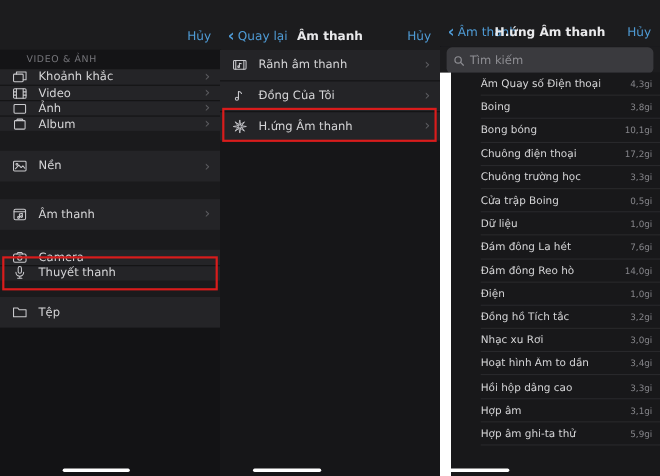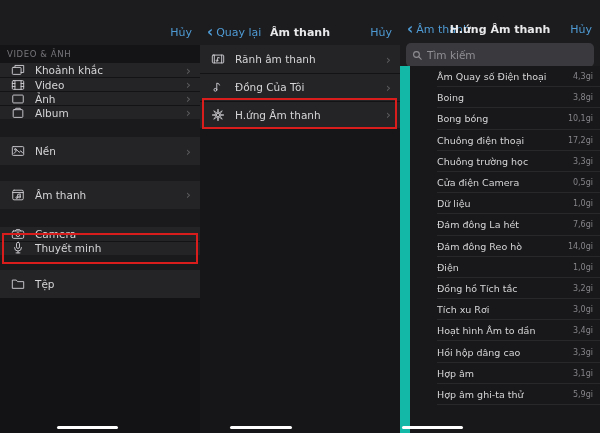--- a/index.html
+++ b/index.html
@@ -16,21 +16,21 @@
   #left-panel{left:0;background:#1a1a1c;}
   #middle-panel{left:200px;background:#161618;box-shadow:inset 1px 0 0 #000;}
   #right-panel{left:400px;background:#1c1c1e;box-shadow:inset 1px 0 0 #000;}
 
   .topbar{height:45px;position:relative;background:#1c1c1e;flex:none;}
   .cancel-btn{position:absolute;right:8px;bottom:6px;color:var(--blue);font-size:11px;cursor:pointer;}
   .back-btn{position:absolute;left:7px;bottom:6px;color:var(--blue);font-size:11px;display:flex;align-items:center;cursor:pointer;}
   .back-chev{font-size:15px;line-height:11px;margin-right:3px;font-weight:bold;}
   .nav-title{position:absolute;left:40px;right:40px;bottom:6px;text-align:center;color:#e9e9eb;font-size:11px;font-weight:bold;white-space:nowrap;}
 
-  .secband{height:18px;flex:none;background:#141416;color:#76767b;font-size:8.5px;letter-spacing:.6px;display:flex;align-items:center;padding-left:7px;}
+  .secband{height:18px;flex:none;background:#141416;color:#76767b;font-size:8.5px;letter-spacing:.6px;display:flex;align-items:center;padding-left:24px;}
 
   .group{background:var(--rowbg);flex:none;}
   .lrow{height:14px;display:flex;align-items:center;padding-left:10px;position:relative;}
   .lrow + .lrow{border-top:1px solid #131315;}
   .ic{width:15px;height:15px;flex:none;margin-right:10px;display:flex;align-items:center;justify-content:center;}
   .lbl{font-size:10.5px;color:var(--label);white-space:nowrap;}
   .chev{margin-left:auto;padding-right:9px;color:#5c5c60;font-size:13px;line-height:1;}
   .gap18{height:18px;flex:none;}
   .gap16{height:16px;flex:none;}
   .gap15{height:15px;flex:none;}
@@ -38,21 +38,21 @@
   .fill-mid{flex:1;background:#161618;}
 
   .redbox{position:absolute;border:2.5px solid var(--red);z-index:9;pointer-events:none;}
   #left-redbox{left:2px;right:2px;top:233px;height:31px;}
   #mid-redbox{left:2px;right:3px;top:98px;height:31px;}
 
   .rsearch{height:24px;flex:none;background:#1c1c1e;padding:1px 6px 0 6px;}
   .sbar{height:18px;background:#3a3a3e;border-radius:5px;display:flex;align-items:center;padding:12px 6px;gap:4px;}
   .sinput{flex:1;background:transparent;border:none;outline:none;color:#c8c8cc;font-size:10.5px;min-width:0;}
   .sinput::placeholder{color:#8e8e93;}
-  .rlist{flex:1;background:#18181a;border-left:10px solid #14b8a6;display:flex;flex-direction:column;overflow:hidden;}
+  .rlist{flex:1;background:#18181a;border-left:10px solid #ffffff;display:flex;flex-direction:column;overflow:hidden;}
   .srow{height:21.2px;flex:none;display:flex;align-items:center;padding:0 7px 0 27px;position:relative;}
   .srow::after{content:"";position:absolute;left:27px;right:0;bottom:0;height:1px;background:#28282b;}
   .sname{font-size:9.5px;color:#d6d6d8;white-space:nowrap;overflow:hidden;}
   .sdur{margin-left:auto;font-size:8px;color:#85858a;padding-left:6px;}
 
   .homebar{position:absolute;bottom:4px;height:3px;border-radius:2px;background:#fff;z-index:10;}
   #home-left{left:57px;width:61px;}
   #home-mid{left:30px;width:62px;}
   #home-right{left:2px;width:61px;}
 
@@ -158,21 +158,21 @@
         </span>
         <span class="lbl">Camera</span>
       </div>
       <div class="lrow">
         <span class="ic">
           <svg width="14" height="14" viewBox="0 0 16 16" fill="none" stroke="#c9c9cd" stroke-width="1.1" stroke-linejoin="round" stroke-linecap="round">
               <rect x="6.3" y="1.5" width="3.4" height="7" rx="1.7"></rect>
               <path d="M4 7.5 a4 4 0 0 0 8 0 M8 11.5 V13.6 M5.8 13.6 h4.4"></path>
             </svg>
         </span>
-        <span class="lbl">Thuyết minh</span>
+        <span class="lbl">Thuyết thanh</span>
       </div>
     </div>
 
     <div class="gap15"></div>
 
     <div class="group">
       <div class="lrow" style="height:28px">
         <span class="ic">
           <svg width="14" height="14" viewBox="0 0 16 16" fill="none" stroke="#c9c9cd" stroke-width="1.1" stroke-linejoin="round" stroke-linecap="round">
               <path d="M1.5 12.5 V3.5 h4.5 l1.5 1.8 h7 v7.2 z"></path>
@@ -274,21 +274,21 @@
         </div>
       <div class="srow">
           <span class="sname">Chuông điện thoại</span>
           <span class="sdur">17,2gi</span>
         </div>
       <div class="srow">
           <span class="sname">Chuông trường học</span>
           <span class="sdur">3,3gi</span>
         </div>
       <div class="srow">
-          <span class="sname">Cửa điện Camera</span>
+          <span class="sname">Cửa trập Boing</span>
           <span class="sdur">0,5gi</span>
         </div>
       <div class="srow">
           <span class="sname">Dữ liệu</span>
           <span class="sdur">1,0gi</span>
         </div>
       <div class="srow">
           <span class="sname">Đám đông La hét</span>
           <span class="sdur">7,6gi</span>
         </div>
@@ -298,21 +298,21 @@
         </div>
       <div class="srow">
           <span class="sname">Điện</span>
           <span class="sdur">1,0gi</span>
         </div>
       <div class="srow">
           <span class="sname">Đồng hồ Tích tắc</span>
           <span class="sdur">3,2gi</span>
         </div>
       <div class="srow">
-          <span class="sname">Tích xu Rơi</span>
+          <span class="sname">Nhạc xu Rơi</span>
           <span class="sdur">3,0gi</span>
         </div>
       <div class="srow">
           <span class="sname">Hoạt hình Âm to dần</span>
           <span class="sdur">3,4gi</span>
         </div>
       <div class="srow">
           <span class="sname">Hồi hộp dâng cao</span>
           <span class="sdur">3,3gi</span>
         </div>

